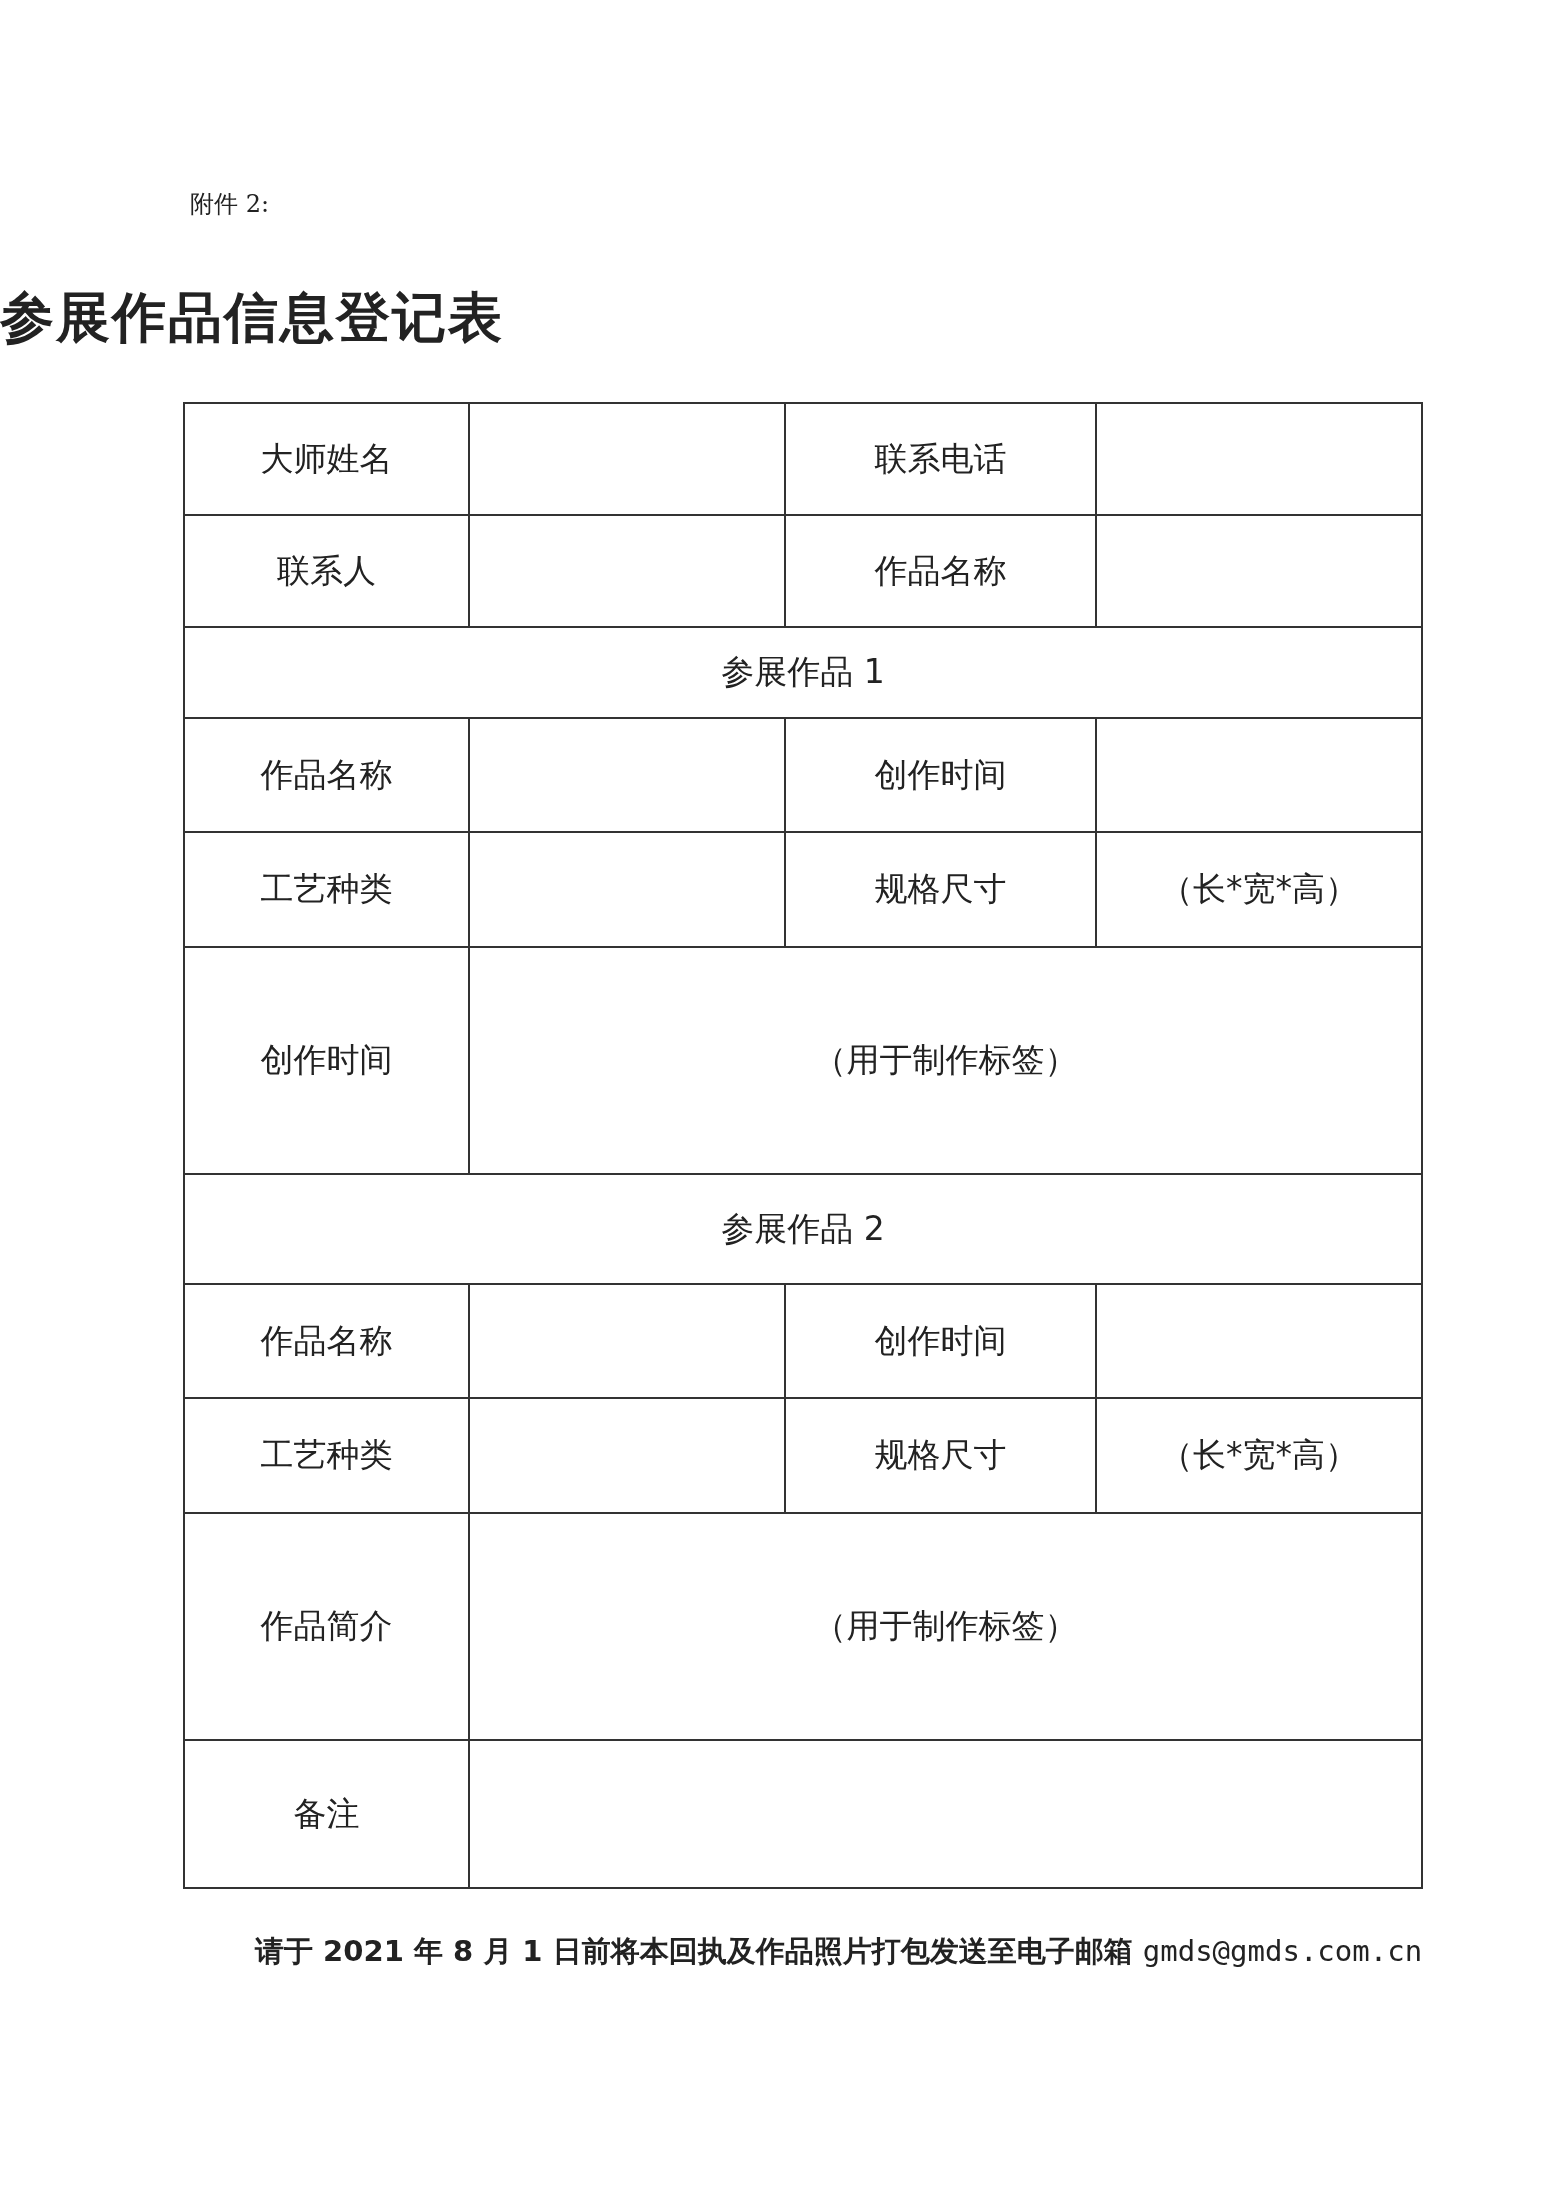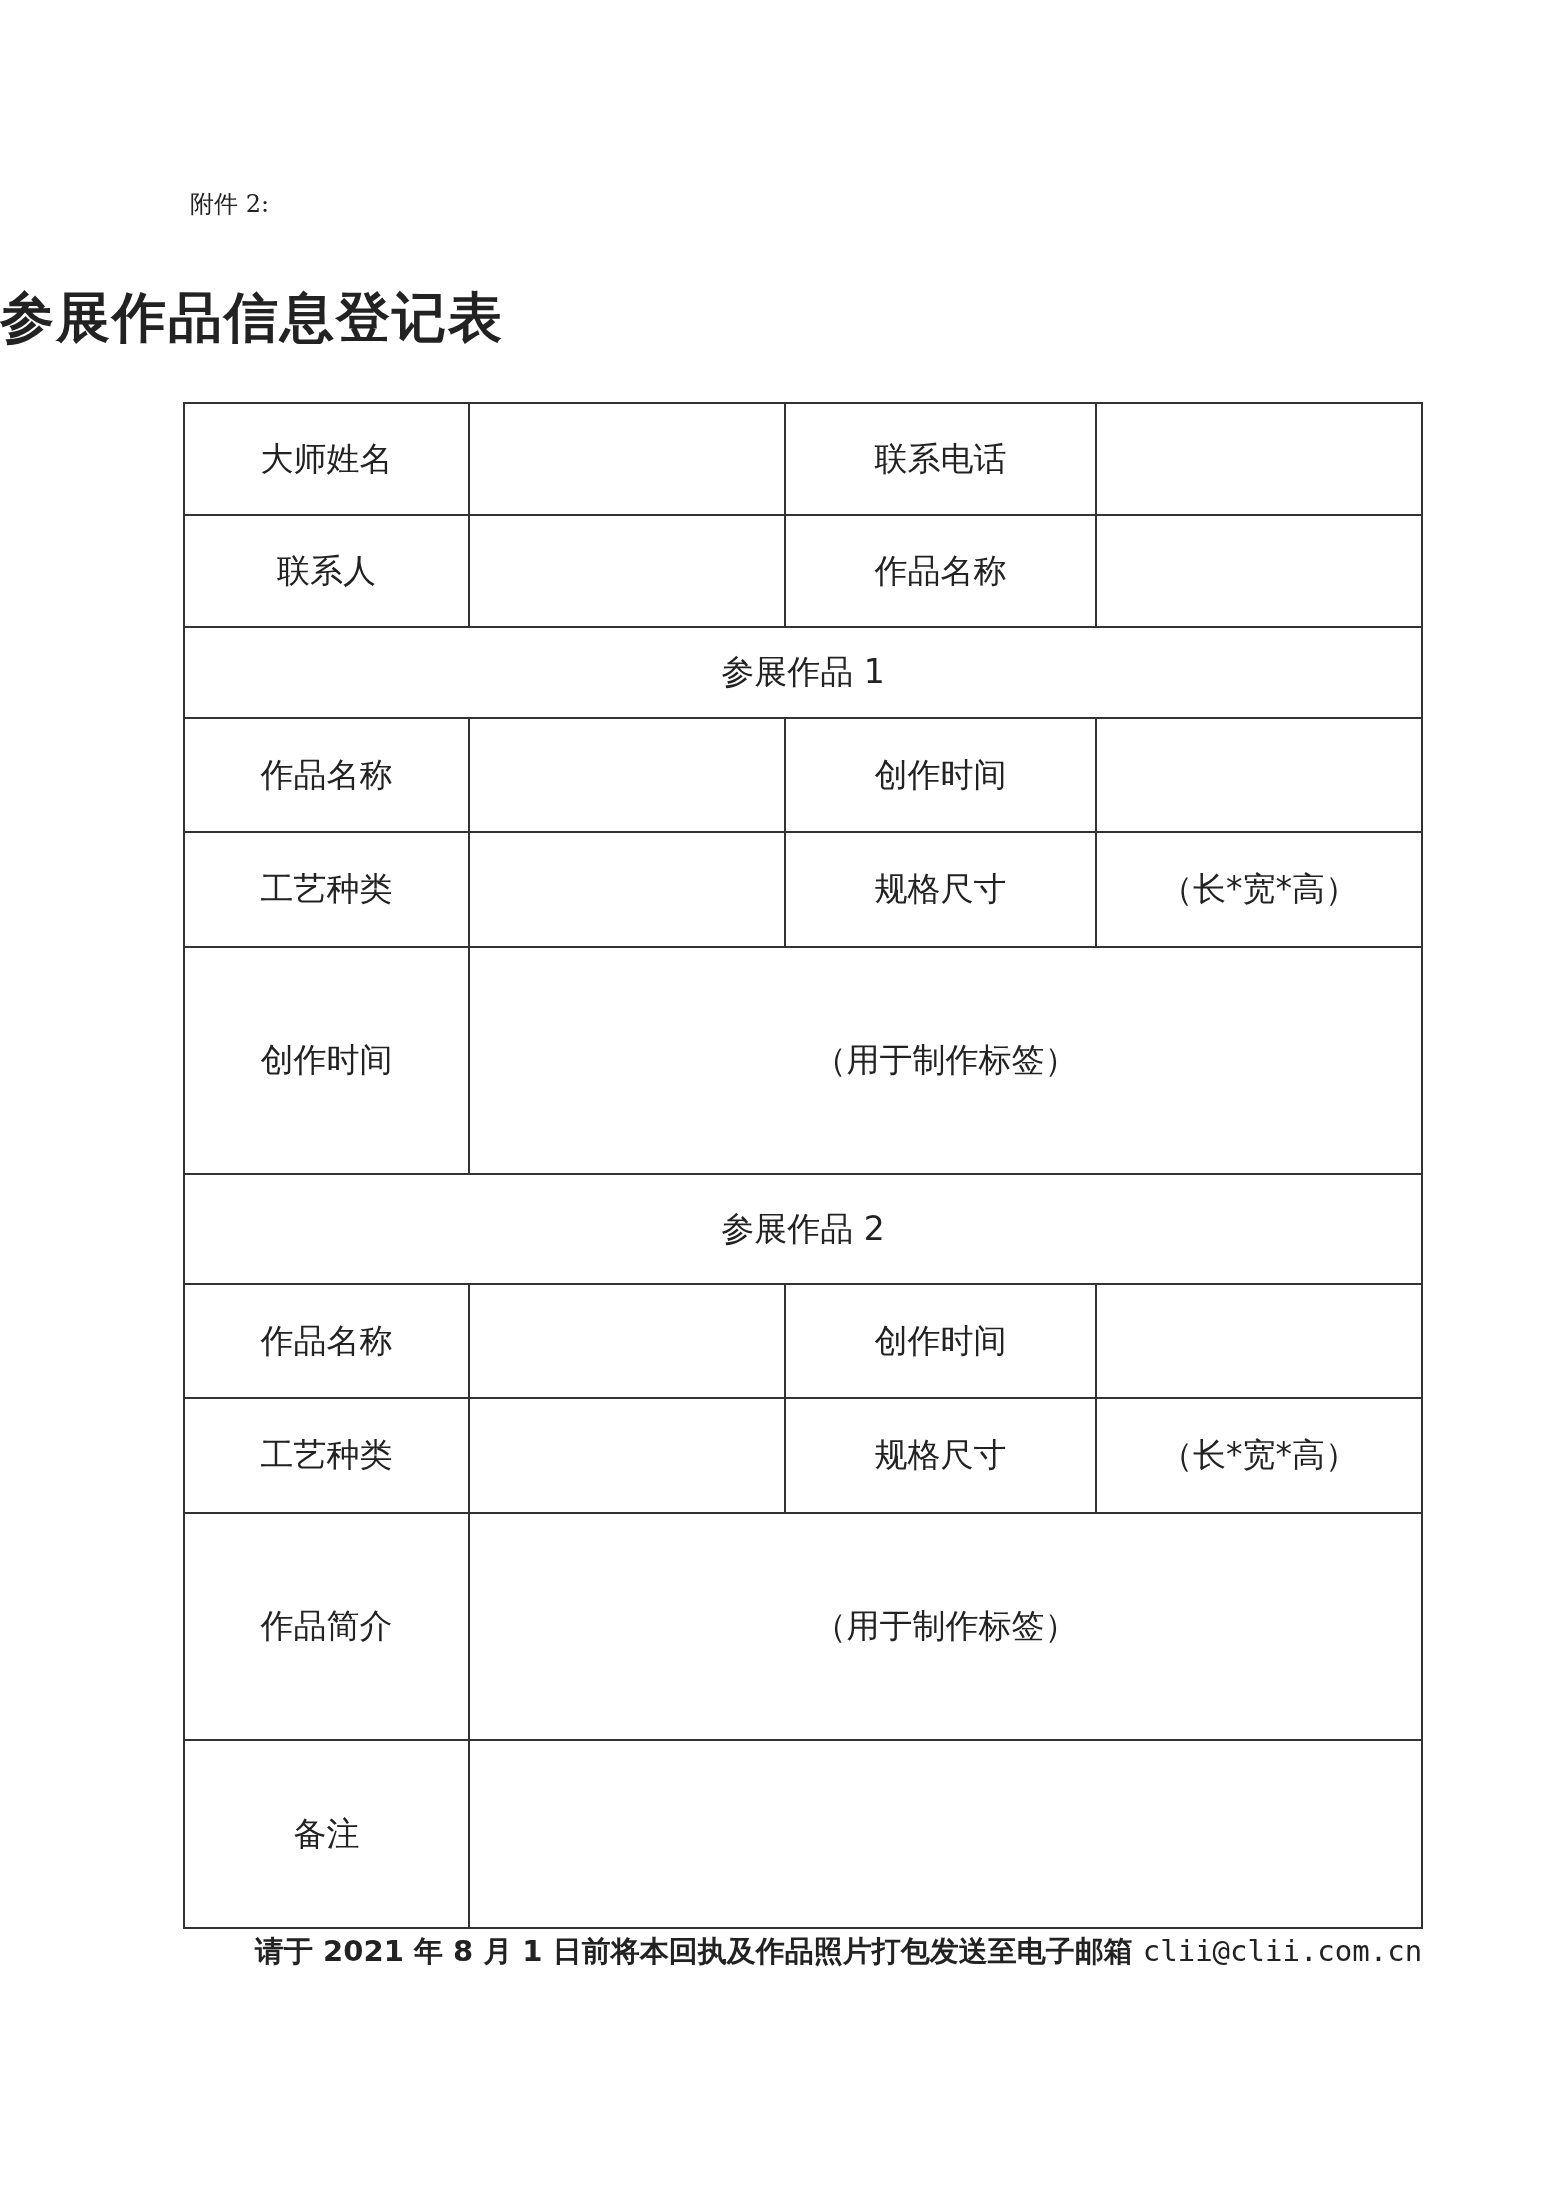--- a/index.html
+++ b/index.html
@@ -76,20 +76,20 @@
     <td>工艺种类</td>
     <td></td>
     <td>规格尺寸</td>
     <td>（长*宽*高）</td>
   </tr>
   <tr style="height:227px">
     <td>作品简介</td>
     <td colspan="3">（用于制作标签）</td>
   </tr>
 
-  <tr style="height:188px">
+  <tr style="height:148px">
     <td>备注</td>
     <td colspan="3"></td>
   </tr>
 </tbody>
   </table>
 
-<div class="note"><span>请于 2021 年 8 月 1 日前将本回执及作品照片打包发送至电子邮箱 </span><span class="mail">clii@clii.com.cn</span></div>
+<div class="note"><span>请于 2021 年 8 月 1 日前将本回执及作品照片打包发送至电子邮箱 </span><span class="mail">gmds@gmds.com.cn</span></div>
 
 </body></html>

